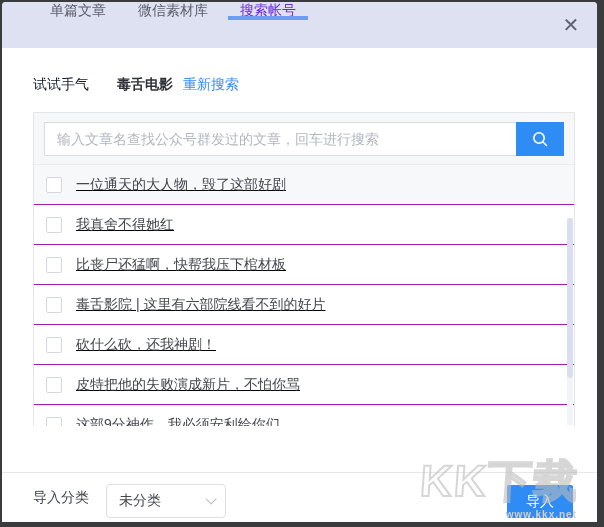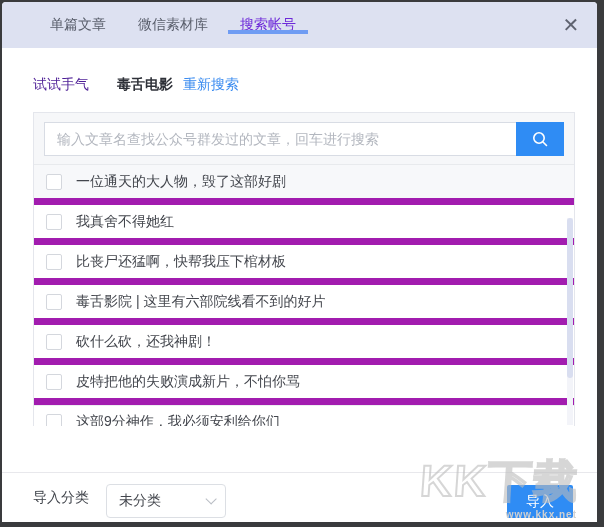--- a/index.html
+++ b/index.html
@@ -10,41 +10,41 @@
     position:relative;
     overflow:hidden;
   }
   .dialog {
     position:absolute; left:2px; top:2px; width:595px; height:520px;
     background:#ffffff; border-radius:4px 4px 0 0; overflow:hidden;
   }
   
   .tabbar {
     position:absolute; left:0; top:0; width:595px; height:46px;
-    background:#dde1f1; display:flex; align-items:center; padding-left:48px;
+    background:#dde1f1; display:flex; align-items:flex-start; padding-left:48px;
   }
   .tab {
     position:relative; display:flex; align-items:center;
     margin-right:32px; font-size:14px; color:#595e6b; cursor:pointer;
   }
   .tab.active { color:#6d28d9; }
   .tab.active::after {
     content:""; position:absolute; left:50%; transform:translateX(-50%);
     bottom:0; width:80px; height:4px; background:#6f9cf3;
   }
   .close {
     position:absolute; right:14px; top:11px; width:24px; height:24px;
     color:#5f6370; font-size:20px; line-height:24px; text-align:center; cursor:pointer;
   }
   
   .account-bar {
     position:absolute; left:31px; top:74px; height:18px;
     display:flex; align-items:center; font-size:14px;
   }
-  .lucky { color:#4c1d95; margin-right:28px; }
+  .lucky { color:#0f172a; margin-right:28px; }
   .account-name { color:#2e3138; font-weight:bold; margin-right:10px; }
   .research { color:#3a8bf0; cursor:pointer; }
   
   .panel {
     position:absolute; left:31px; top:110px; width:542px; height:314px;
     border:1px solid #e4e6ec; background:#fff;
   }
   .search-sec {
     height:52px; background:#f6f7f9; border-bottom:1px solid #e8eaed;
     display:flex; align-items:center; padding:0 10px;
@@ -55,21 +55,21 @@
     font-family:"Liberation Sans","DejaVu Sans",sans-serif;
   }
   .search-input::placeholder { color:#b3b7bf; }
   .search-btn {
     width:48px; height:34px; background:#2f8cf4; border:none; cursor:pointer;
     display:flex; align-items:center; justify-content:center;
   }
   .rows { height:261px; overflow:hidden; position:relative; }
   .row {
     height:40px; display:flex; align-items:center; padding-left:12px;
-    background:#fff; border-bottom:7px solid #a21caf;
+    background:#fff; border-bottom:1px solid #a21caf;text-decoration:underline;
   }
   .row:first-child { background:#f7f8fa; }
   .row:last-child { border-bottom:none; border-top:0; }
   .cb {
     width:16px; height:16px; border:1px solid #d4d7dd; border-radius:2px;
     background:#fff; flex:0 0 auto; cursor:pointer;
   }
   .row-title { margin-left:14px; font-size:14px; color:#43464d; white-space:nowrap; }
   .scroll-track {
     position:absolute; right:1px; top:53px; bottom:1px; width:6px; background:#f3f4f9;

